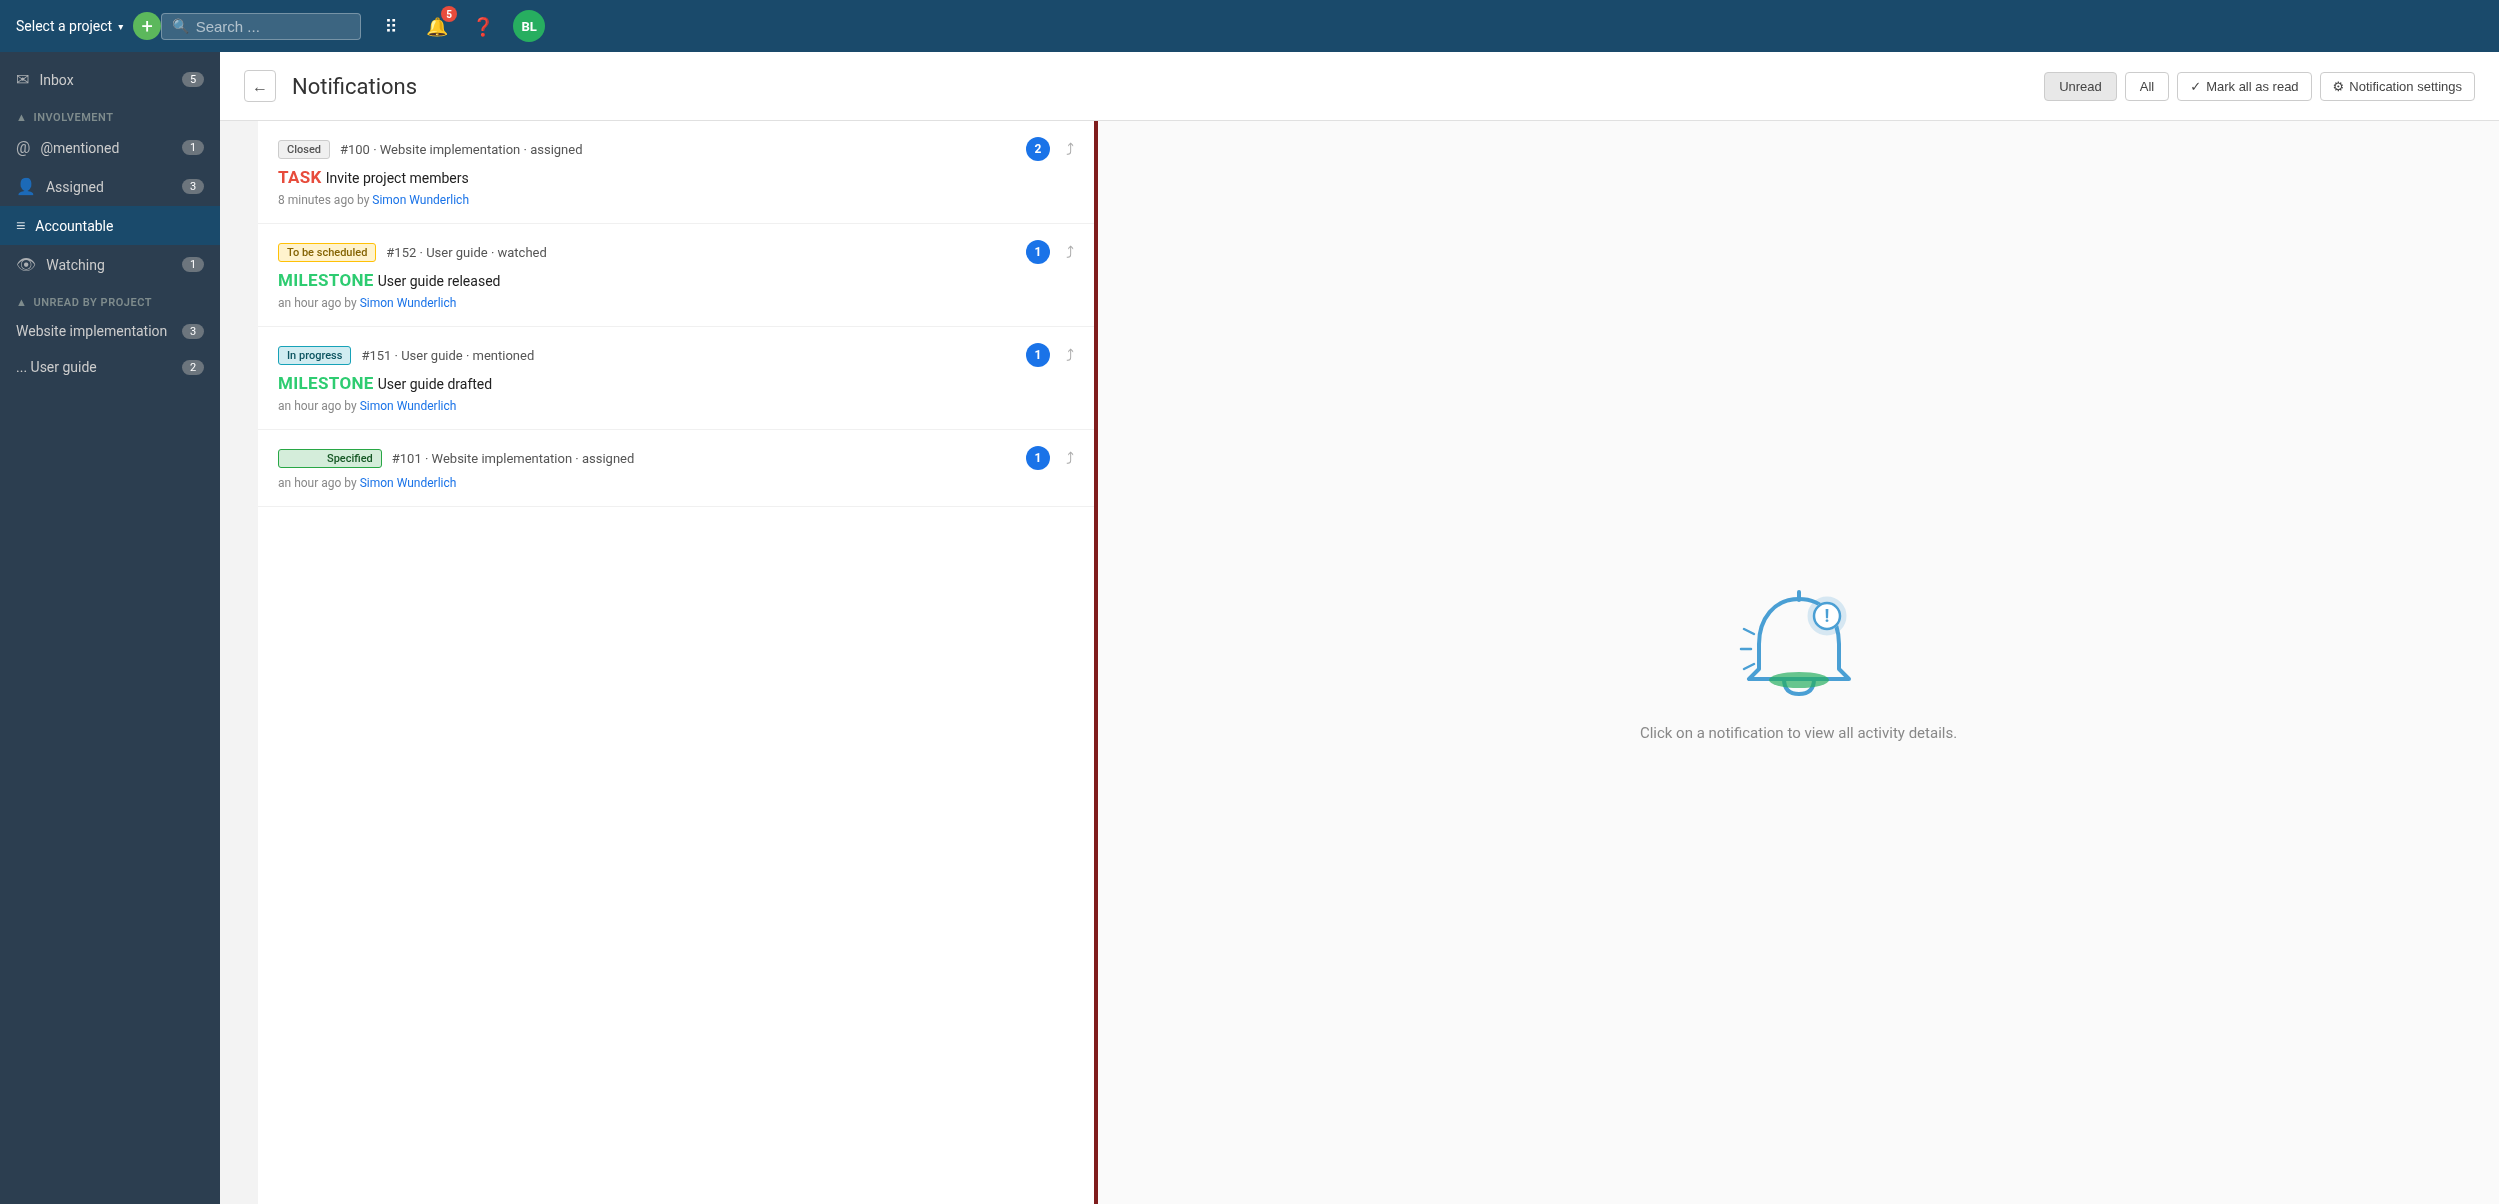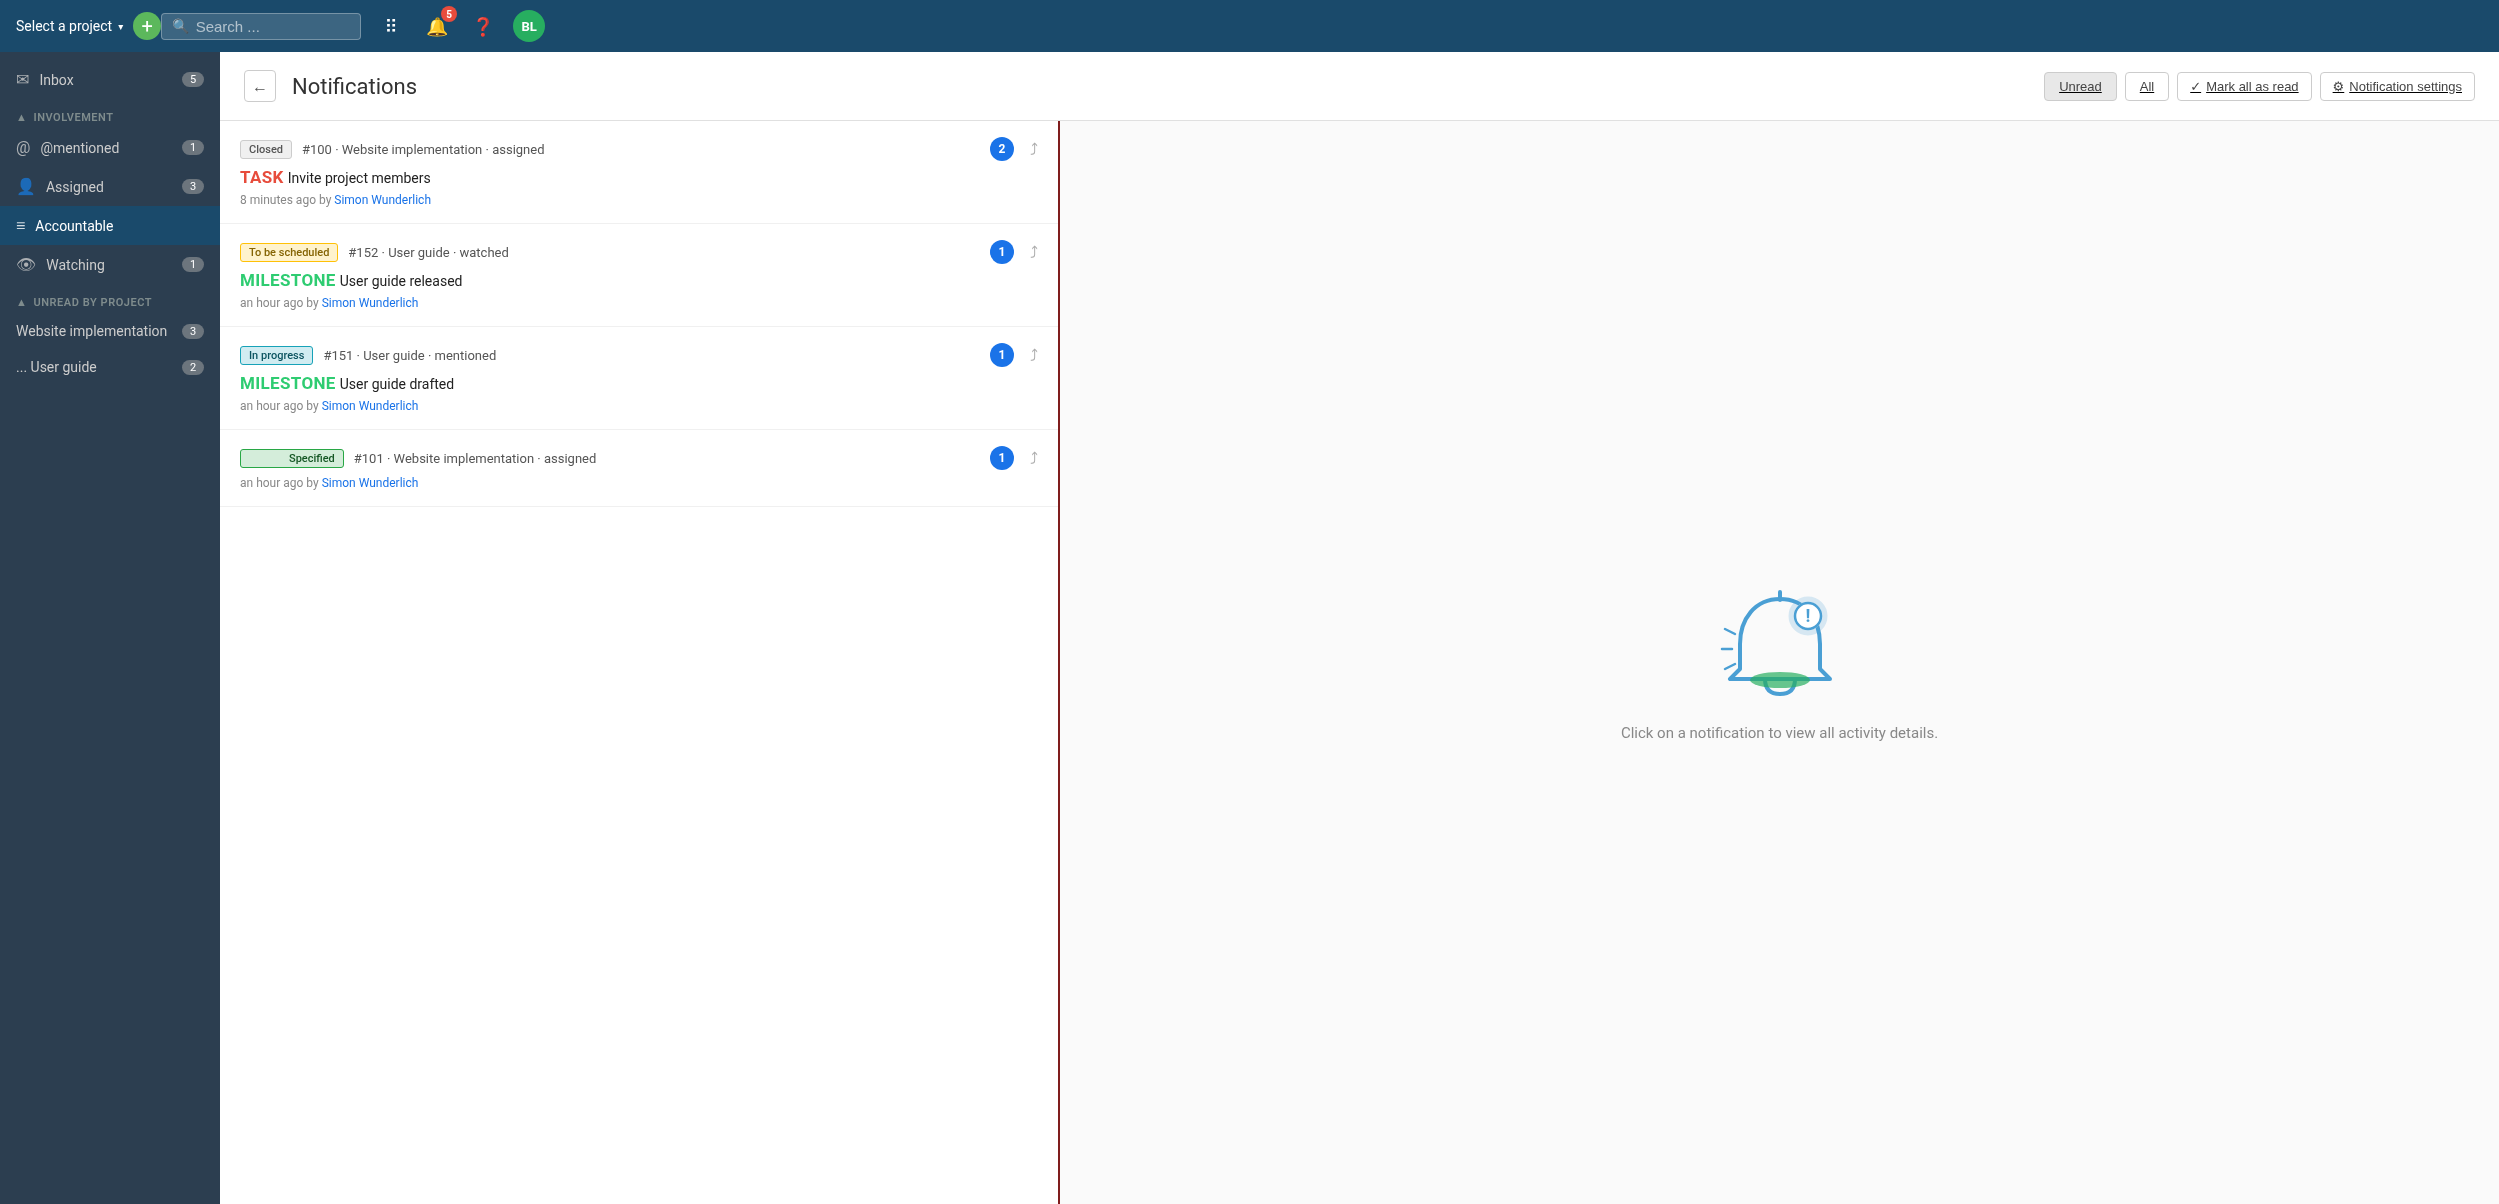--- a/index.html
+++ b/index.html
@@ -186,21 +186,20 @@
     .notif-title {
       font-size: 22px;
       font-weight: 400;
       color: #333;
       flex: 1;
     }
     .filter-group {
       display: flex;
       align-items: flex-end;
       gap: 8px;
-      text-decoration: underline;
     }
     .filter-btn {
       padding: 6px 14px;
       border: 1px solid #ccc;
       border-radius: 4px;
       background: #fff;
       font-size: 13px;
       cursor: pointer;
       color: #444;
     }
@@ -226,21 +225,22 @@
       display: flex;
       flex: 1;
       overflow: hidden;
     }
 
     
     .notif-list {
       width: 840px;
       background: #fff;
       overflow-y: auto;
-      border-right: 2px solid #7f1d1d;
+      border-right: 4px solid #7f1d1d;
+      margin-left: 38px;
     }
     .notif-item {
       padding: 16px 20px;
       border-bottom: 1px solid #f0f0f0;
       cursor: pointer;
       display: flex;
       flex-direction: column;
       gap: 6px;
       position: relative;
     }

